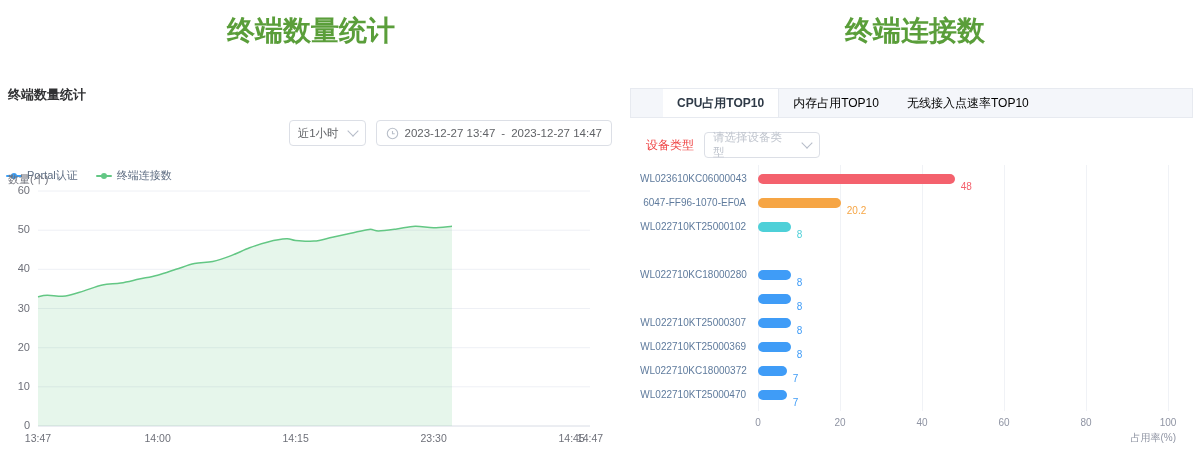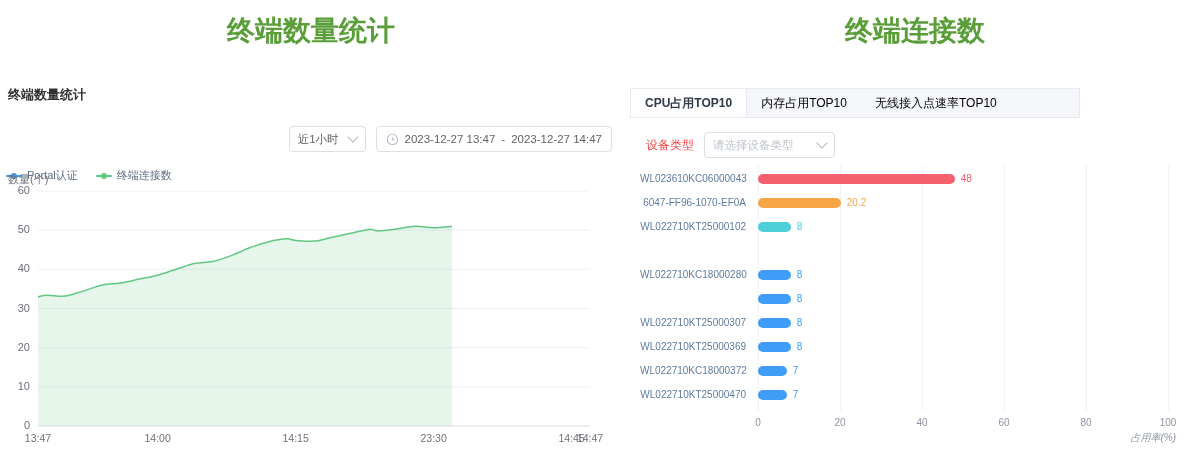--- a/index.html
+++ b/index.html
@@ -6,56 +6,56 @@
   body{font-family:"Liberation Sans","DejaVu Sans",sans-serif;}
   .stage{position:relative;width:1200px;height:456px;overflow:hidden;background:#fff;}
 
   .heading{position:absolute;top:12px;font-size:28px;font-weight:bold;color:#5a9e3a;text-align:center;}
   .heading.left{left:0;width:622px;}
   .heading.right{left:630px;width:570px;}
 
   
   .left-panel{position:absolute;left:0;top:0;width:622px;height:456px;}
   .lp-title{position:absolute;left:8px;top:86px;font-size:13px;font-weight:bold;color:#303133;}
-  .lp-controls{position:absolute;top:120px;right:10px;display:flex;align-items:flex-end;gap:10px;margin-top:6px;}
+  .lp-controls{position:absolute;top:120px;right:10px;display:flex;align-items:flex-end;gap:10px;}
   .select-box{display:flex;align-items:center;height:26px;border:1px solid #dcdfe6;border-radius:4px;
     padding:0 8px;font-size:11.5px;color:#606266;background:#fff;gap:10px;box-sizing:border-box;}
   .select-box .ph{color:#bfc4cd;}
   .chev{width:7px;height:7px;border-right:1.5px solid #b6bcc8;border-bottom:1.5px solid #b6bcc8;
     transform:rotate(45deg);margin-top:-4px;flex:none;}
   .date-box{display:flex;align-items:center;height:26px;border:1px solid #dcdfe6;border-radius:4px;
     padding:0 9px;font-size:11.5px;color:#606266;background:#fff;gap:6px;box-sizing:border-box;}
   .lp-legend{position:absolute;left:6px;top:168px;display:flex;align-items:center;gap:18px;}
   .legend-item{display:flex;align-items:center;gap:5px;cursor:pointer;}
   .legend-line{display:inline-block;width:16px;height:2px;border-radius:1px;position:relative;}
   .legend-dot{position:absolute;left:5px;top:-2px;width:6px;height:6px;border-radius:50%;}
   .legend-label{font-size:11px;color:#5e6d82;}
   .lp-yname{position:absolute;left:8px;top:172px;font-size:11px;color:#6e7079;}
   .lp-chart{position:absolute;left:4px;top:186px;width:612px;height:268px;}
   .ytick{position:absolute;left:0;width:26px;text-align:right;font-size:11px;color:#6e7079;}
   .xtick{position:absolute;top:246px;transform:translateX(-50%);font-size:10.5px;color:#6e7079;white-space:nowrap;}
 
   
   .right-panel{position:absolute;left:630px;top:0;width:570px;height:456px;}
-  .rp-tabs{position:absolute;top:88px;left:0;width:450px;height:30px;background:#f4f6fa;
-    border:1px solid #e7eaf0;display:flex;box-sizing:border-box;}
+  .rp-tabs{position:absolute;top:88px;left:0;width:563px;height:30px;background:#f4f6fa;
+    border:1px solid #e7eaf0;display:flex;box-sizing:border-box;padding-left:32px;}
   .tab{padding:0 14px;line-height:28px;font-size:12px;color:#000000;cursor:pointer;white-space:nowrap;}
   .tab.active{background:#fff;color:#2f3a47;font-weight:bold;border-right:1px solid #e7eaf0;}
   .rp-filter{position:absolute;top:132px;left:16px;display:flex;align-items:center;gap:10px;}
   .rp-filter-label{font-size:12px;color:#ef4444;}
-  .rp-select{width:131px;justify-content:space-between;}
+  .rp-select{width:116px;justify-content:space-between;}
   .rp-chart{position:absolute;left:10px;top:165px;width:550px;height:285px;}
   .vgrid{position:absolute;top:0;width:1px;height:246px;background:#f0f2f6;}
   .brow{position:absolute;left:0;width:100%;height:24px;}
   .bname{position:absolute;left:0;top:0;width:106px;text-align:right;font-size:10px;color:#5f7b9d;
     line-height:24px;white-space:nowrap;}
   .bbar{position:absolute;top:7px;height:10px;border-radius:5px;}
-  .bval{position:absolute;top:0;line-height:24px;font-size:10px;}
+  .bval{position:absolute;top:8px;line-height:24px;font-size:10px;}
   .bxtick{position:absolute;top:252px;transform:translateX(-50%);font-size:10px;color:#8f94a3;}
-  .bxname{position:absolute;top:266px;right:14px;font-size:10px;color:#8f94a3;font-style:italic;}
+  .bxname{position:absolute;top:266px;right:14px;font-size:10px;color:#8f94a3;}
 </style>
 </head>
 <body>
 
 <div class="stage">
 
   <div class="heading left">终端数量统计</div>
   <div class="heading right">终端连接数</div>
 
   <div class="left-panel">

